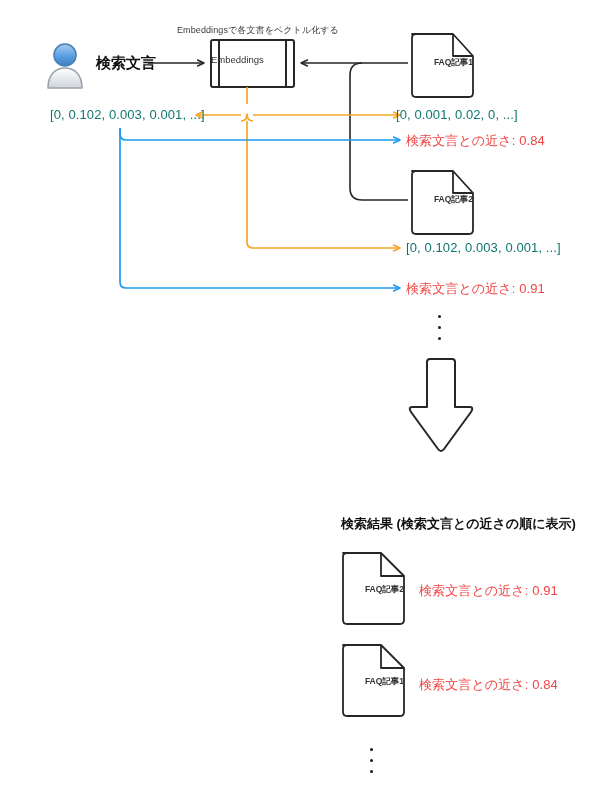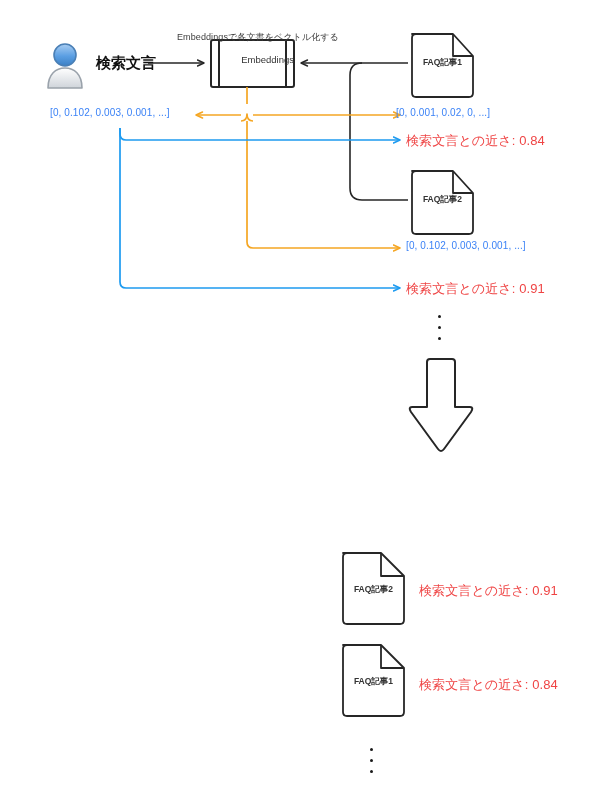--- a/index.html
+++ b/index.html
@@ -3,24 +3,24 @@
 <meta charset="utf-8">
 <style>
   html,body{margin:0;padding:0;background:#ffffff;}
   body{width:602px;height:800px;position:relative;overflow:hidden;
        font-family:"Liberation Sans","DejaVu Sans",sans-serif;color:#1a1a1a;}
   .stage{position:absolute;left:0;top:0;width:602px;height:800px;}
   svg.layer{position:absolute;left:0;top:0;width:602px;height:800px;}
   .txt{position:absolute;white-space:nowrap;}
   .caption{font-size:9px;color:#3c3c3c;letter-spacing:.1px;}
   .label-bold{font-size:15px;font-weight:bold;color:#111;}
-  .vec{font-size:10px;color:#3b82f6;letter-spacing:.1px;}
+  .vec{font-size:13px;color:#0f766e;letter-spacing:.1px;}
   .sim{font-size:13px;color:#ef4444;letter-spacing:.1px;}
   .doc-label{position:absolute;font-size:8.5px;font-weight:bold;color:#333;
-             text-align:center;white-space:nowrap;}
+             text-align:center;white-space:nowrap;padding-left:11px;}
   .results-title{font-size:13px;font-weight:bold;color:#111;}
   .dots{position:absolute;display:flex;flex-direction:column;align-items:center;}
   .dots i{display:block;width:3px;height:3px;border-radius:50%;background:#1a1a1a;margin:4px 0;}
 </style>
 </head>
 <body>
 
 <div class="stage">
 
   <svg class="layer" viewBox="0 0 602 800" xmlns="http://www.w3.org/2000/svg">
@@ -96,42 +96,43 @@
     <g fill="#ffffff" stroke="#262626" stroke-width="1.8" stroke-linejoin="round">
       <path d="M343,553 L381,553 L404,576 L404,620 Q404,624 400,624 L347,624 Q343,624 343,620 L343,557 Q343,553 347,553 Z"></path>
       <path d="M381,553 L381,576 L404,576" fill="none"></path>
     </g>
     <g fill="#ffffff" stroke="#262626" stroke-width="1.8" stroke-linejoin="round">
       <path d="M343,645 L381,645 L404,668 L404,712 Q404,716 400,716 L347,716 Q343,716 343,712 L343,649 Q343,645 347,645 Z"></path>
       <path d="M381,645 L381,668 L404,668" fill="none"></path>
     </g>
   </svg>
 
-  <div class="txt caption" style="left:177px;top:31px;">Embeddingsで各文書をベクトル化する</div>
+  <div class="txt caption" style="left:177px;top:24px;">Embeddingsで各文書をベクトル化する</div>
 
   <div class="txt label-bold" style="left:96px;top:54px;">検索文言</div>
 
-  <div class="txt" style="left:211px;top:54px;width:83px;text-align:right;font-size:9.5px;color:#333;white-space:nowrap;">Embeddings</div>
+  <div class="txt" style="left:211px;top:54px;width:83px;text-align:left;font-size:9.5px;color:#333;white-space:nowrap;">Embeddings</div>
 
   <div class="txt vec" style="left:50px;top:107px;">[0, 0.102, 0.003, 0.001, ...]</div>
 
   <div class="doc-label" style="left:412px;top:57px;width:61px;">FAQ記事1</div>
   <div class="txt vec" style="left:396px;top:107px;">[0, 0.001, 0.02, 0, ...]</div>
   <div class="txt sim" style="left:406px;top:132px;">検索文言との近さ: 0.84</div>
 
   <div class="doc-label" style="left:412px;top:194px;width:61px;">FAQ記事2</div>
   <div class="txt vec" style="left:406px;top:240px;">[0, 0.102, 0.003, 0.001, ...]</div>
   <div class="txt sim" style="left:406px;top:280px;">検索文言との近さ: 0.91</div>
 
   <div class="dots" style="left:438px;top:311px;">
     <i></i>
       <i></i>
       <i></i>
   </div>
 
+  <div class="txt results-title" style="left:341px;top:515px;">検索結果 (検索文言との近さの順に表示)</div>
 
   <div class="doc-label" style="left:343px;top:584px;width:61px;">FAQ記事2</div>
   <div class="txt sim" style="left:419px;top:582px;">検索文言との近さ: 0.91</div>
 
   <div class="doc-label" style="left:343px;top:676px;width:61px;">FAQ記事1</div>
   <div class="txt sim" style="left:419px;top:676px;">検索文言との近さ: 0.84</div>
 
   <div class="dots" style="left:370px;top:744px;">
     <i></i>
       <i></i>

